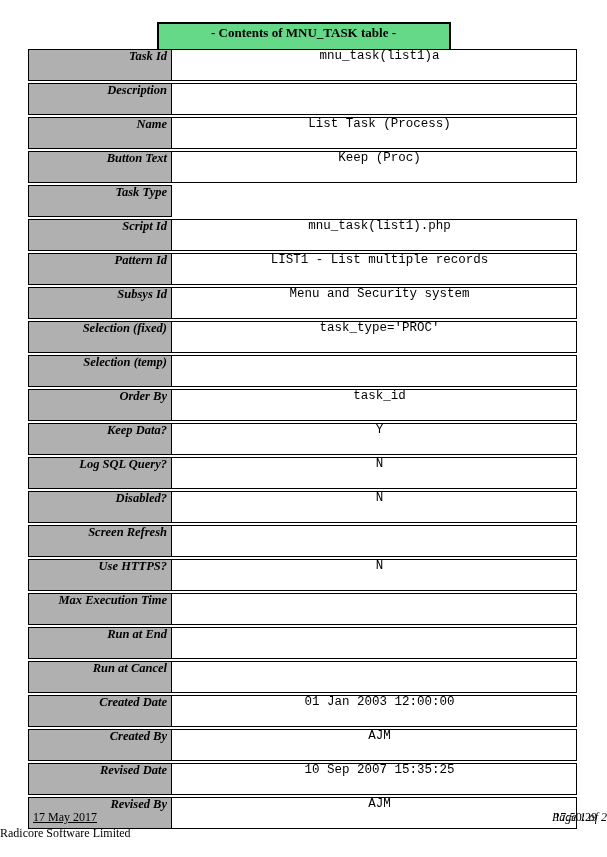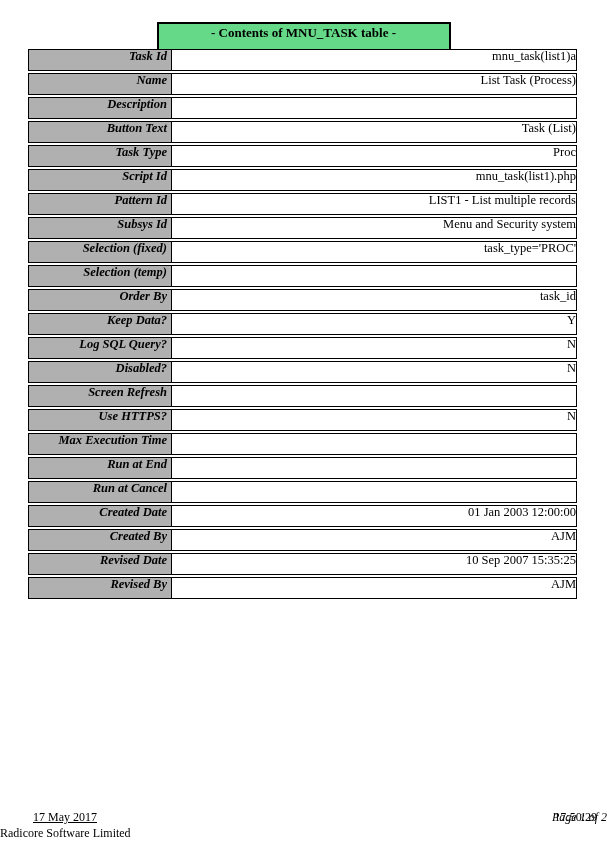--- a/index.html
+++ b/index.html
@@ -31,21 +31,21 @@
     color: #000;
   }
   .record-table {
     position: absolute;
     left: 28px;
     top: 49px;
     width: 549px;
   }
   .row {
     display: flex;
-    height: 22px;
+    height: 32px;
     margin-bottom: 2px;
   }
   .row:last-child { margin-bottom: 0; }
   .cell {
     height: 100%;
     border: 1px solid var(--line);
     font-size: 12.5px;
     line-height: 13px;
     white-space: nowrap;
     overflow: hidden;
@@ -55,22 +55,23 @@
     background: var(--label-bg);
     font-weight: bold;
     font-style: italic;
     text-align: right;
     padding-right: 4px;
   }
   .cell.value {
     flex: 1 1 auto;
     background: #ffffff;
     border-left: none;
-    text-align: right;
+    text-align: center;
     padding-left: 11px;
+    font-family: Liberation Mono, monospace;
   }
   .footer {
     position: absolute;
     left: 0; right: 0;
     top: 810px;
     height: 16px;
     font-size: 12px;
     color: #000;
   }
   .footer .f-date { position: absolute; left: 33px; top: 0; text-decoration: underline; }
@@ -88,34 +89,33 @@
 <body>
 
 <div class="report-title">- Contents of MNU_TASK table -</div>
 
 <div class="record-table">
     <div class="row">
       <div class="cell label">Task Id</div>
       <div class="cell value">mnu_task(list1)a</div>
     </div>
     <div class="row">
+      <div class="cell label">Description</div>
+      <div class="cell value"></div>
+    </div>
+    <div class="row">
       <div class="cell label">Name</div>
       <div class="cell value">List Task (Process)</div>
     </div>
     <div class="row">
-      <div class="cell label">Description</div>
-      <div class="cell value"></div>
-    </div>
-    <div class="row">
       <div class="cell label">Button Text</div>
-      <div class="cell value">Task (List)</div>
+      <div class="cell value">Keep (Proc)</div>
     </div>
     <div class="row">
       <div class="cell label">Task Type</div>
-      <div class="cell value">Proc</div>
     </div>
     <div class="row">
       <div class="cell label">Script Id</div>
       <div class="cell value">mnu_task(list1).php</div>
     </div>
     <div class="row">
       <div class="cell label">Pattern Id</div>
       <div class="cell value">LIST1 - List multiple records</div>
     </div>
     <div class="row">

